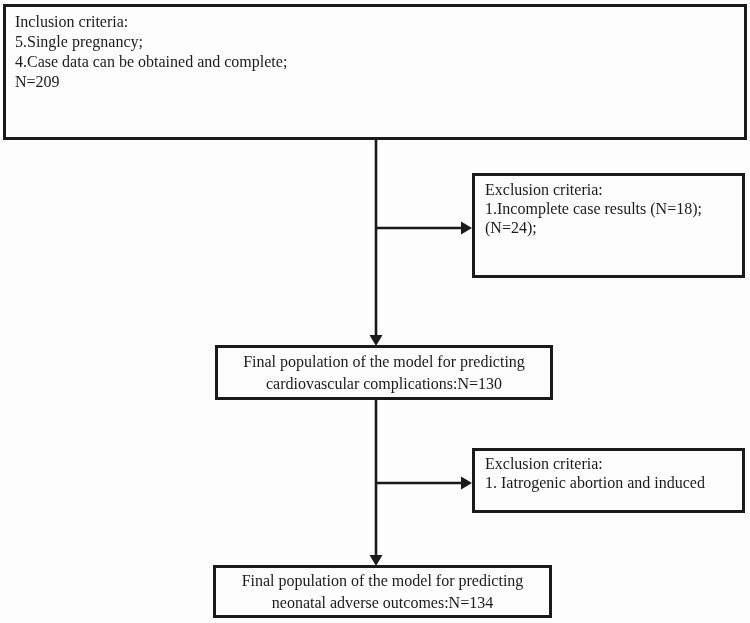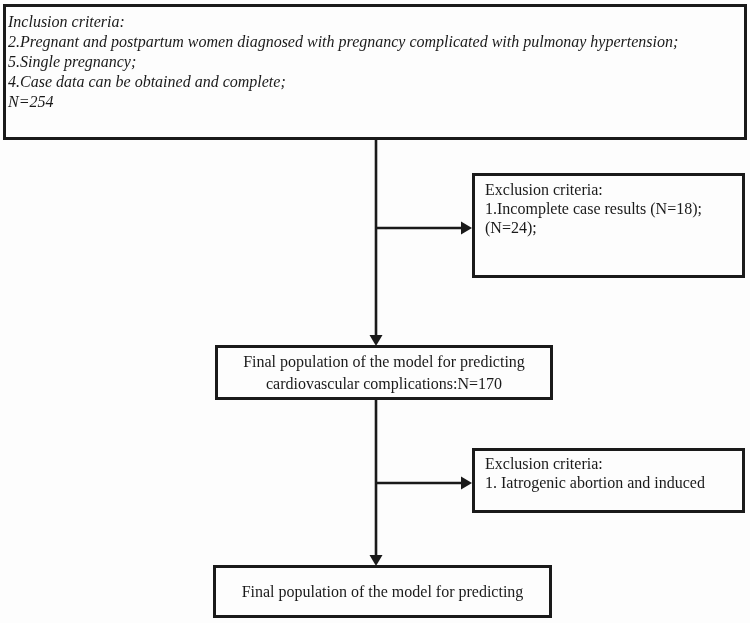--- a/index.html
+++ b/index.html
@@ -22,24 +22,23 @@
     border: 3px solid #1a1a1a;
     background: #fdfdfd;
   }
   .tline {
     white-space: nowrap;
   }
   
   #box-inclusion {
     left: 3px; top: 4px;
     width: 744px; height: 136px;
-    padding: 5px 8px 0 2px;
+    padding: 5px 8px 0 9px;
     font-size: 16px;
     line-height: 20px;
-    font-style: italic;
   }
   
   #box-exclusion1 {
     left: 472px; top: 173px;
     width: 273px; height: 105px;
     padding: 4px 3px 0 10px;
     font-size: 16px;
     line-height: 19px;
   }
   
@@ -102,39 +101,39 @@
 
     <line x1="376" y1="400" x2="376" y2="557"></line>
     <polygon points="369.5,555 382.5,555 376,566"></polygon>
 
     <line x1="375" y1="483" x2="463" y2="483"></line>
     <polygon points="461,476.5 461,489.5 472,483"></polygon>
   </svg>
 
   <div id="box-inclusion" class="box">
     <div class="tline">Inclusion criteria:</div>
-    <div class="tline">2.Pregnant and postpartum women diagnosed with pregnancy complicated with pulmonay hypertension;</div>
     <div class="tline">5.Single pregnancy;</div>
     <div class="tline">4.Case data can be obtained and complete;</div>
-    <div class="tline">N=254</div>
+    <div class="tline">N=209</div>
   </div>
 
   <div id="box-exclusion1" class="box">
     <div class="tline">Exclusion criteria:</div>
     <div class="tline">1.Incomplete case results (N=18);</div>
     <div class="tline">(N=24);</div>
   </div>
 
   <div id="box-final1" class="box">
     <div class="tline">Final population of the model for predicting</div>
-    <div class="tline">cardiovascular complications:N=170</div>
+    <div class="tline">cardiovascular complications:N=130</div>
   </div>
 
   <div id="box-exclusion2" class="box">
     <div class="tline">Exclusion criteria:</div>
     <div class="tline">1. Iatrogenic abortion and induced</div>
   </div>
 
   <div id="box-final2" class="box">
     <div class="tline">Final population of the model for predicting</div>
+    <div class="tline">neonatal adverse outcomes:N=134</div>
   </div>
 
 </div>
 
 </body></html>

